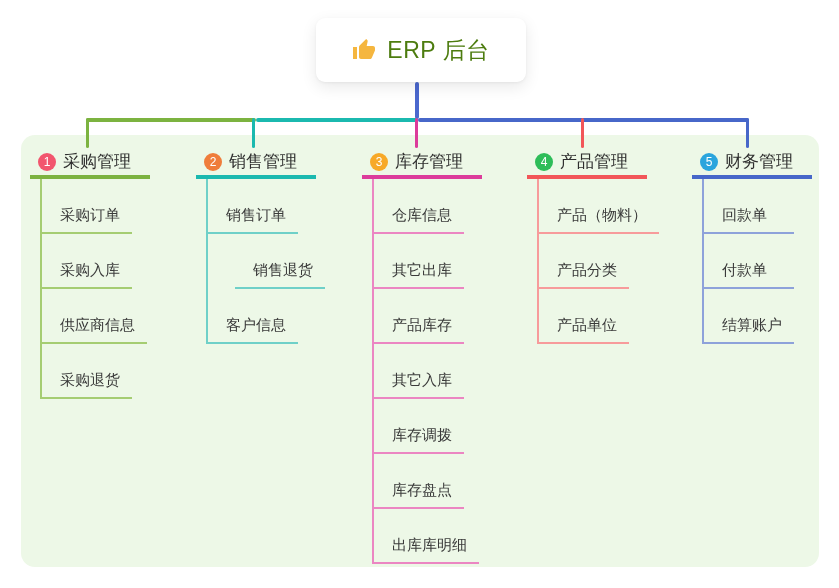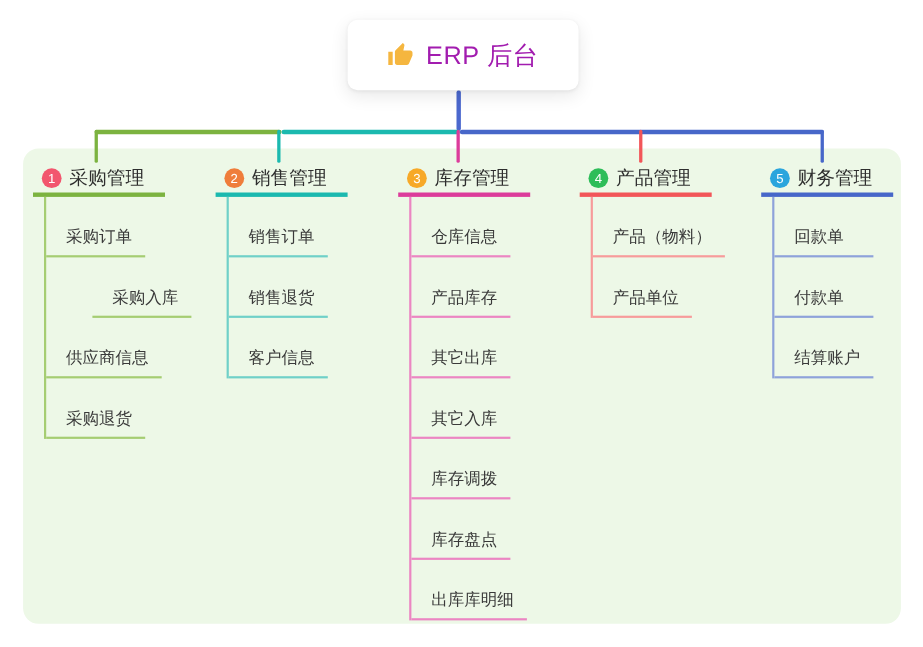--- a/index.html
+++ b/index.html
@@ -4,21 +4,21 @@
 <style>
   html,body{margin:0;padding:0;background:#ffffff;font-family:"Liberation Sans","DejaVu Sans",sans-serif;}
   #canvas{position:relative;width:839px;height:588px;background:#ffffff;overflow:hidden;}
 
   
   #root-node{
     position:absolute;left:316px;top:18px;width:210px;height:64px;
     background:#ffffff;border-radius:9px;
     box-shadow:0 1px 3px rgba(0,0,0,.05),0 5px 16px rgba(0,0,0,.09);
     display:flex;align-items:center;justify-content:center;gap:11px;
-    font-size:23px;color:#a21caf;letter-spacing:.5px;cursor:default;
+    font-size:23px;color:#4d7c0f;letter-spacing:.5px;cursor:default;
   }
   #root-node .thumb{display:flex;align-items:center;}
 
   
   .line{position:absolute;border-radius:2px;}
 
   
   #panel{
     position:absolute;left:21px;top:135px;width:798px;height:432px;
     background:#edf8e7;border-radius:14px;
@@ -76,62 +76,62 @@
   <div id="branches">
       <div class="branch" style="left: 30px; top: 148px;">
         <div class="branch-header" style="border-bottom-color: rgb(124, 179, 64);">
           <span class="badge" style="background: rgb(242, 86, 110);">1</span>
           <span class="branch-label">采购管理</span>
         </div>
         <div class="children" style="border-left-color: rgb(165, 205, 114);">
           <div class="child" style="border-bottom-color: rgb(165, 205, 114);">
             <span class="child-label">采购订单</span>
           </div>
-          <div class="child" style="border-bottom-color: rgb(165, 205, 114); margin-left: 42px;">
+          <div class="child" style="border-bottom-color: rgb(165, 205, 114);">
             <span class="child-label">采购入库</span>
           </div>
           <div class="child" style="border-bottom-color: rgb(165, 205, 114);">
             <span class="child-label">供应商信息</span>
           </div>
           <div class="child" style="border-bottom-color: rgb(165, 205, 114);">
             <span class="child-label">采购退货</span>
           </div>
         </div>
       </div>
       <div class="branch" style="left: 196px; top: 148px;">
         <div class="branch-header" style="border-bottom-color: rgb(27, 185, 175);">
           <span class="badge" style="background: rgb(239, 125, 59);">2</span>
           <span class="branch-label">销售管理</span>
         </div>
         <div class="children" style="border-left-color: rgb(111, 208, 200);">
           <div class="child" style="border-bottom-color: rgb(111, 208, 200);">
             <span class="child-label">销售订单</span>
           </div>
-          <div class="child" style="border-bottom-color: rgb(111, 208, 200);">
+          <div class="child" style="border-bottom-color: rgb(111, 208, 200); margin-left: 27px;">
             <span class="child-label">销售退货</span>
           </div>
           <div class="child" style="border-bottom-color: rgb(111, 208, 200);">
             <span class="child-label">客户信息</span>
           </div>
         </div>
       </div>
       <div class="branch" style="left: 362px; top: 148px;">
         <div class="branch-header" style="border-bottom-color: rgb(220, 60, 155);">
           <span class="badge" style="background: rgb(247, 169, 40);">3</span>
           <span class="branch-label">库存管理</span>
         </div>
         <div class="children" style="border-left-color: rgb(235, 134, 194);">
           <div class="child" style="border-bottom-color: rgb(235, 134, 194);">
             <span class="child-label">仓库信息</span>
           </div>
           <div class="child" style="border-bottom-color: rgb(235, 134, 194);">
-            <span class="child-label">产品库存</span>
+            <span class="child-label">其它出库</span>
           </div>
           <div class="child" style="border-bottom-color: rgb(235, 134, 194);">
-            <span class="child-label">其它出库</span>
+            <span class="child-label">产品库存</span>
           </div>
           <div class="child" style="border-bottom-color: rgb(235, 134, 194);">
             <span class="child-label">其它入库</span>
           </div>
           <div class="child" style="border-bottom-color: rgb(235, 134, 194);">
             <span class="child-label">库存调拨</span>
           </div>
           <div class="child" style="border-bottom-color: rgb(235, 134, 194);">
             <span class="child-label">库存盘点</span>
           </div>
@@ -141,20 +141,23 @@
         </div>
       </div>
       <div class="branch" style="left: 527px; top: 148px;">
         <div class="branch-header" style="border-bottom-color: rgb(242, 86, 89);">
           <span class="badge" style="background: rgb(46, 189, 89);">4</span>
           <span class="branch-label">产品管理</span>
         </div>
         <div class="children" style="border-left-color: rgb(247, 155, 155);">
           <div class="child" style="border-bottom-color: rgb(247, 155, 155); text-align: center;">
             <span class="child-label">产品（物料）</span>
+          </div>
+          <div class="child" style="border-bottom-color: rgb(247, 155, 155);">
+            <span class="child-label">产品分类</span>
           </div>
           <div class="child" style="border-bottom-color: rgb(247, 155, 155);">
             <span class="child-label">产品单位</span>
           </div>
         </div>
       </div>
       <div class="branch" style="left: 692px; top: 148px;">
         <div class="branch-header" style="border-bottom-color: rgb(71, 103, 201);">
           <span class="badge" style="background: rgb(42, 165, 221);">5</span>
           <span class="branch-label">财务管理</span>

